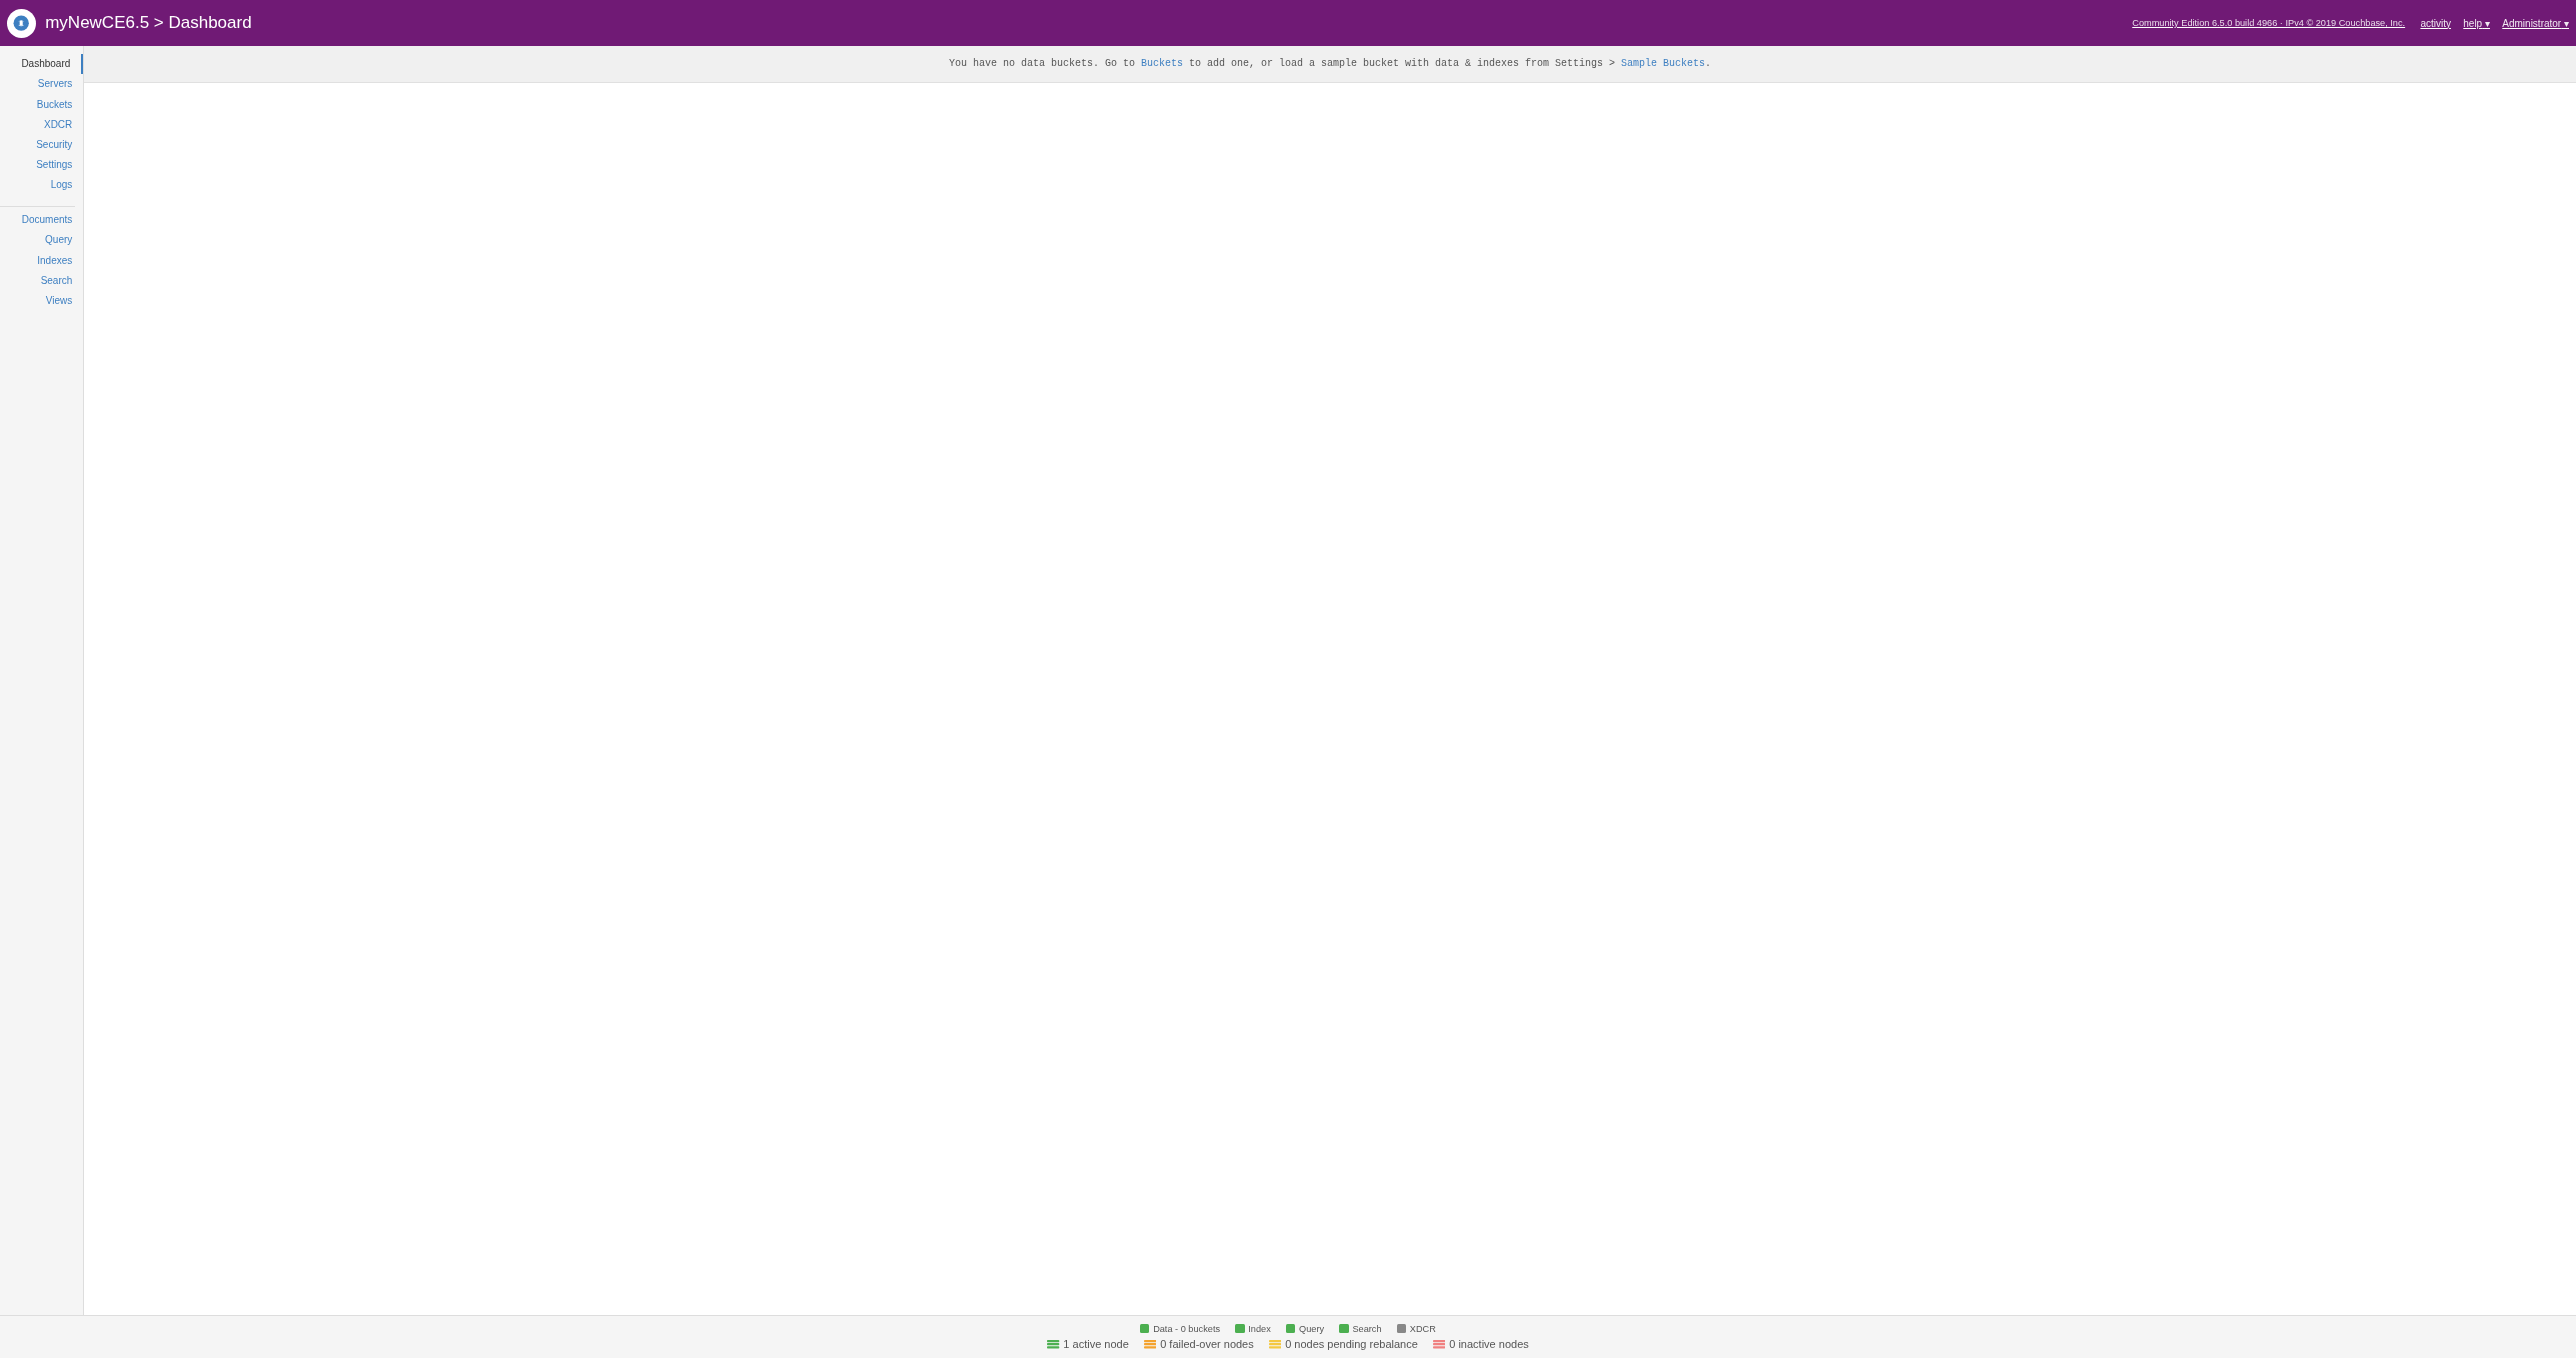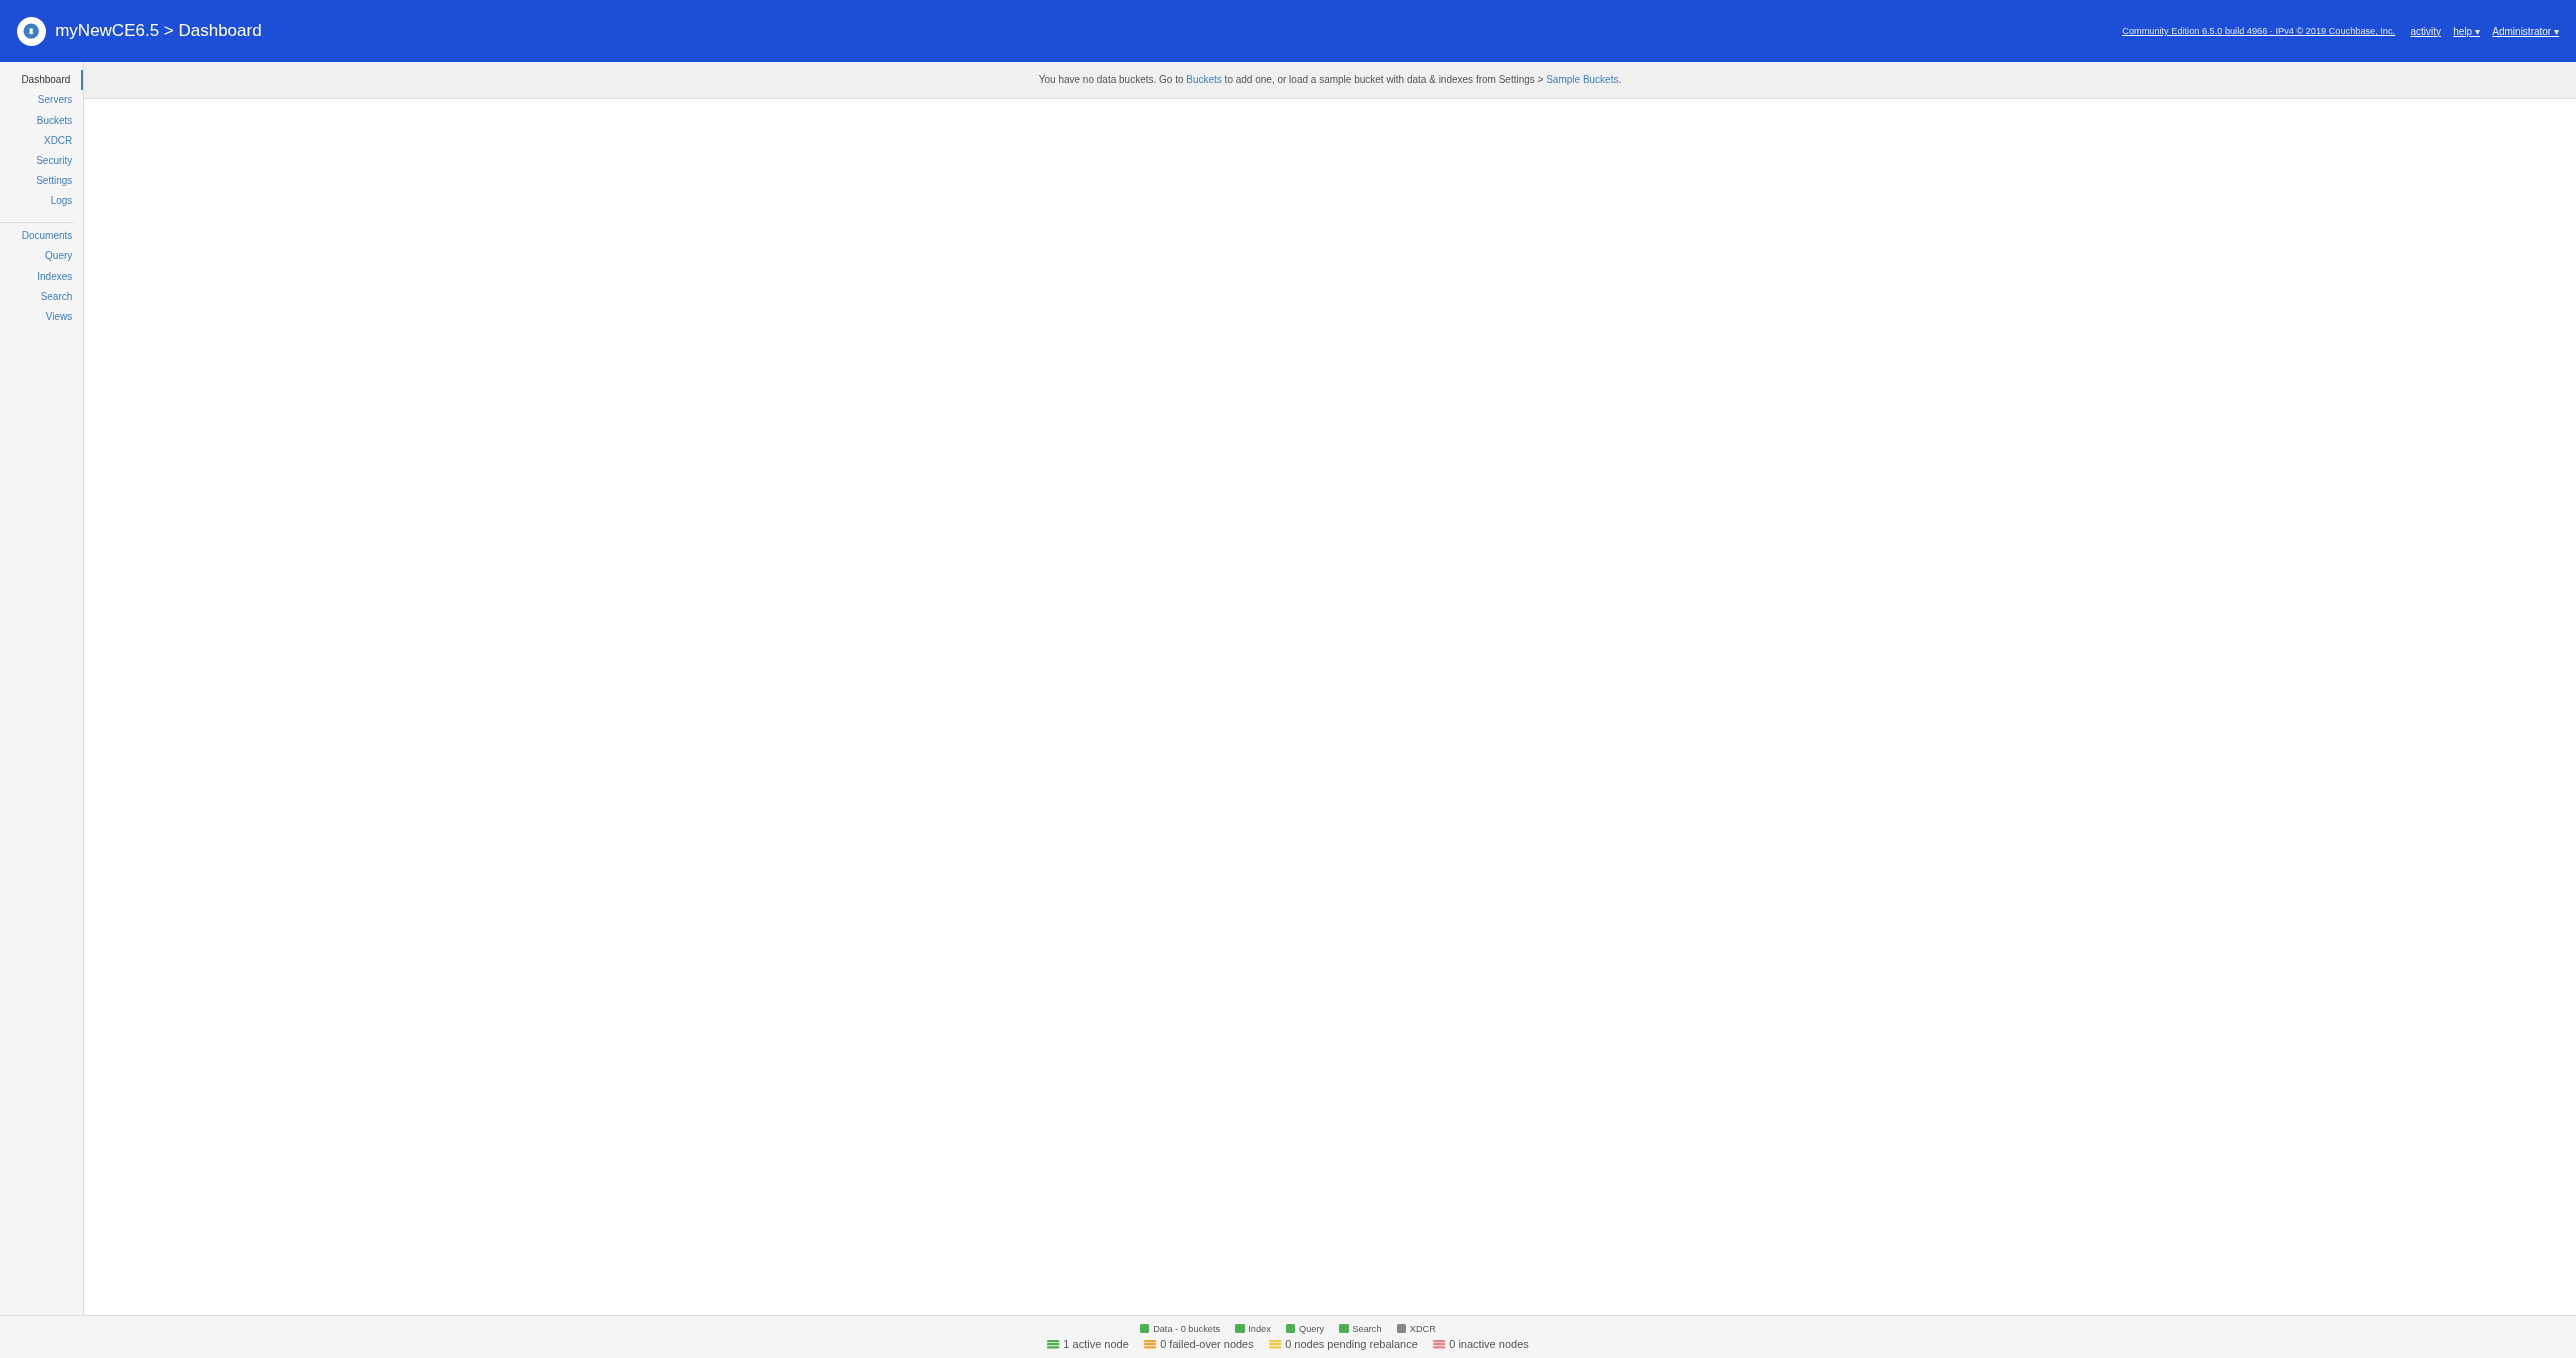--- a/index.html
+++ b/index.html
@@ -1,26 +1,26 @@
 <!DOCTYPE html>
 <html style="font-size:12.3px"><head>
   <meta charset="utf-8">
   <style>
     * { margin: 0; padding: 0; box-sizing: border-box; }
     body { font-family: -apple-system, BlinkMacSystemFont, 'Segoe UI', Arial, sans-serif; font-size: 10.7px; background: #fff; color: #333; height: 100vh; display: flex; flex-direction: column; }
 
     
     .header {
-      background: #1d4ed8;
+      background: #701a75;
       color: white;
       display: flex;
       align-items: center;
       justify-content: space-between;
-      padding: 0 17px;
-      height: 62px;
+      padding: 0 7px;
+      height: 46px;
       flex-shrink: 0;
     }
     .header-left {
       display: flex;
       align-items: center;
       gap: 9.2px;
     }
     .logo {
       width: 29px;
       height: 29px;
@@ -96,20 +96,21 @@
       margin: 3.1px 7.7px 3.1px 0;
     }
 
     
     .content {
       flex: 1;
       padding: 0;
       overflow-y: auto;
       background: #fff;
       position: relative;
+      font-family: Liberation Mono, monospace;
     }
 
     .notice-bar {
       background: #f0f0f0;
       border-bottom: 0.8px solid #e0e0e0;
       padding: 12.3px 15.3px;
       font-size: 10px;
       color: #555;
       text-align: center;
     }

